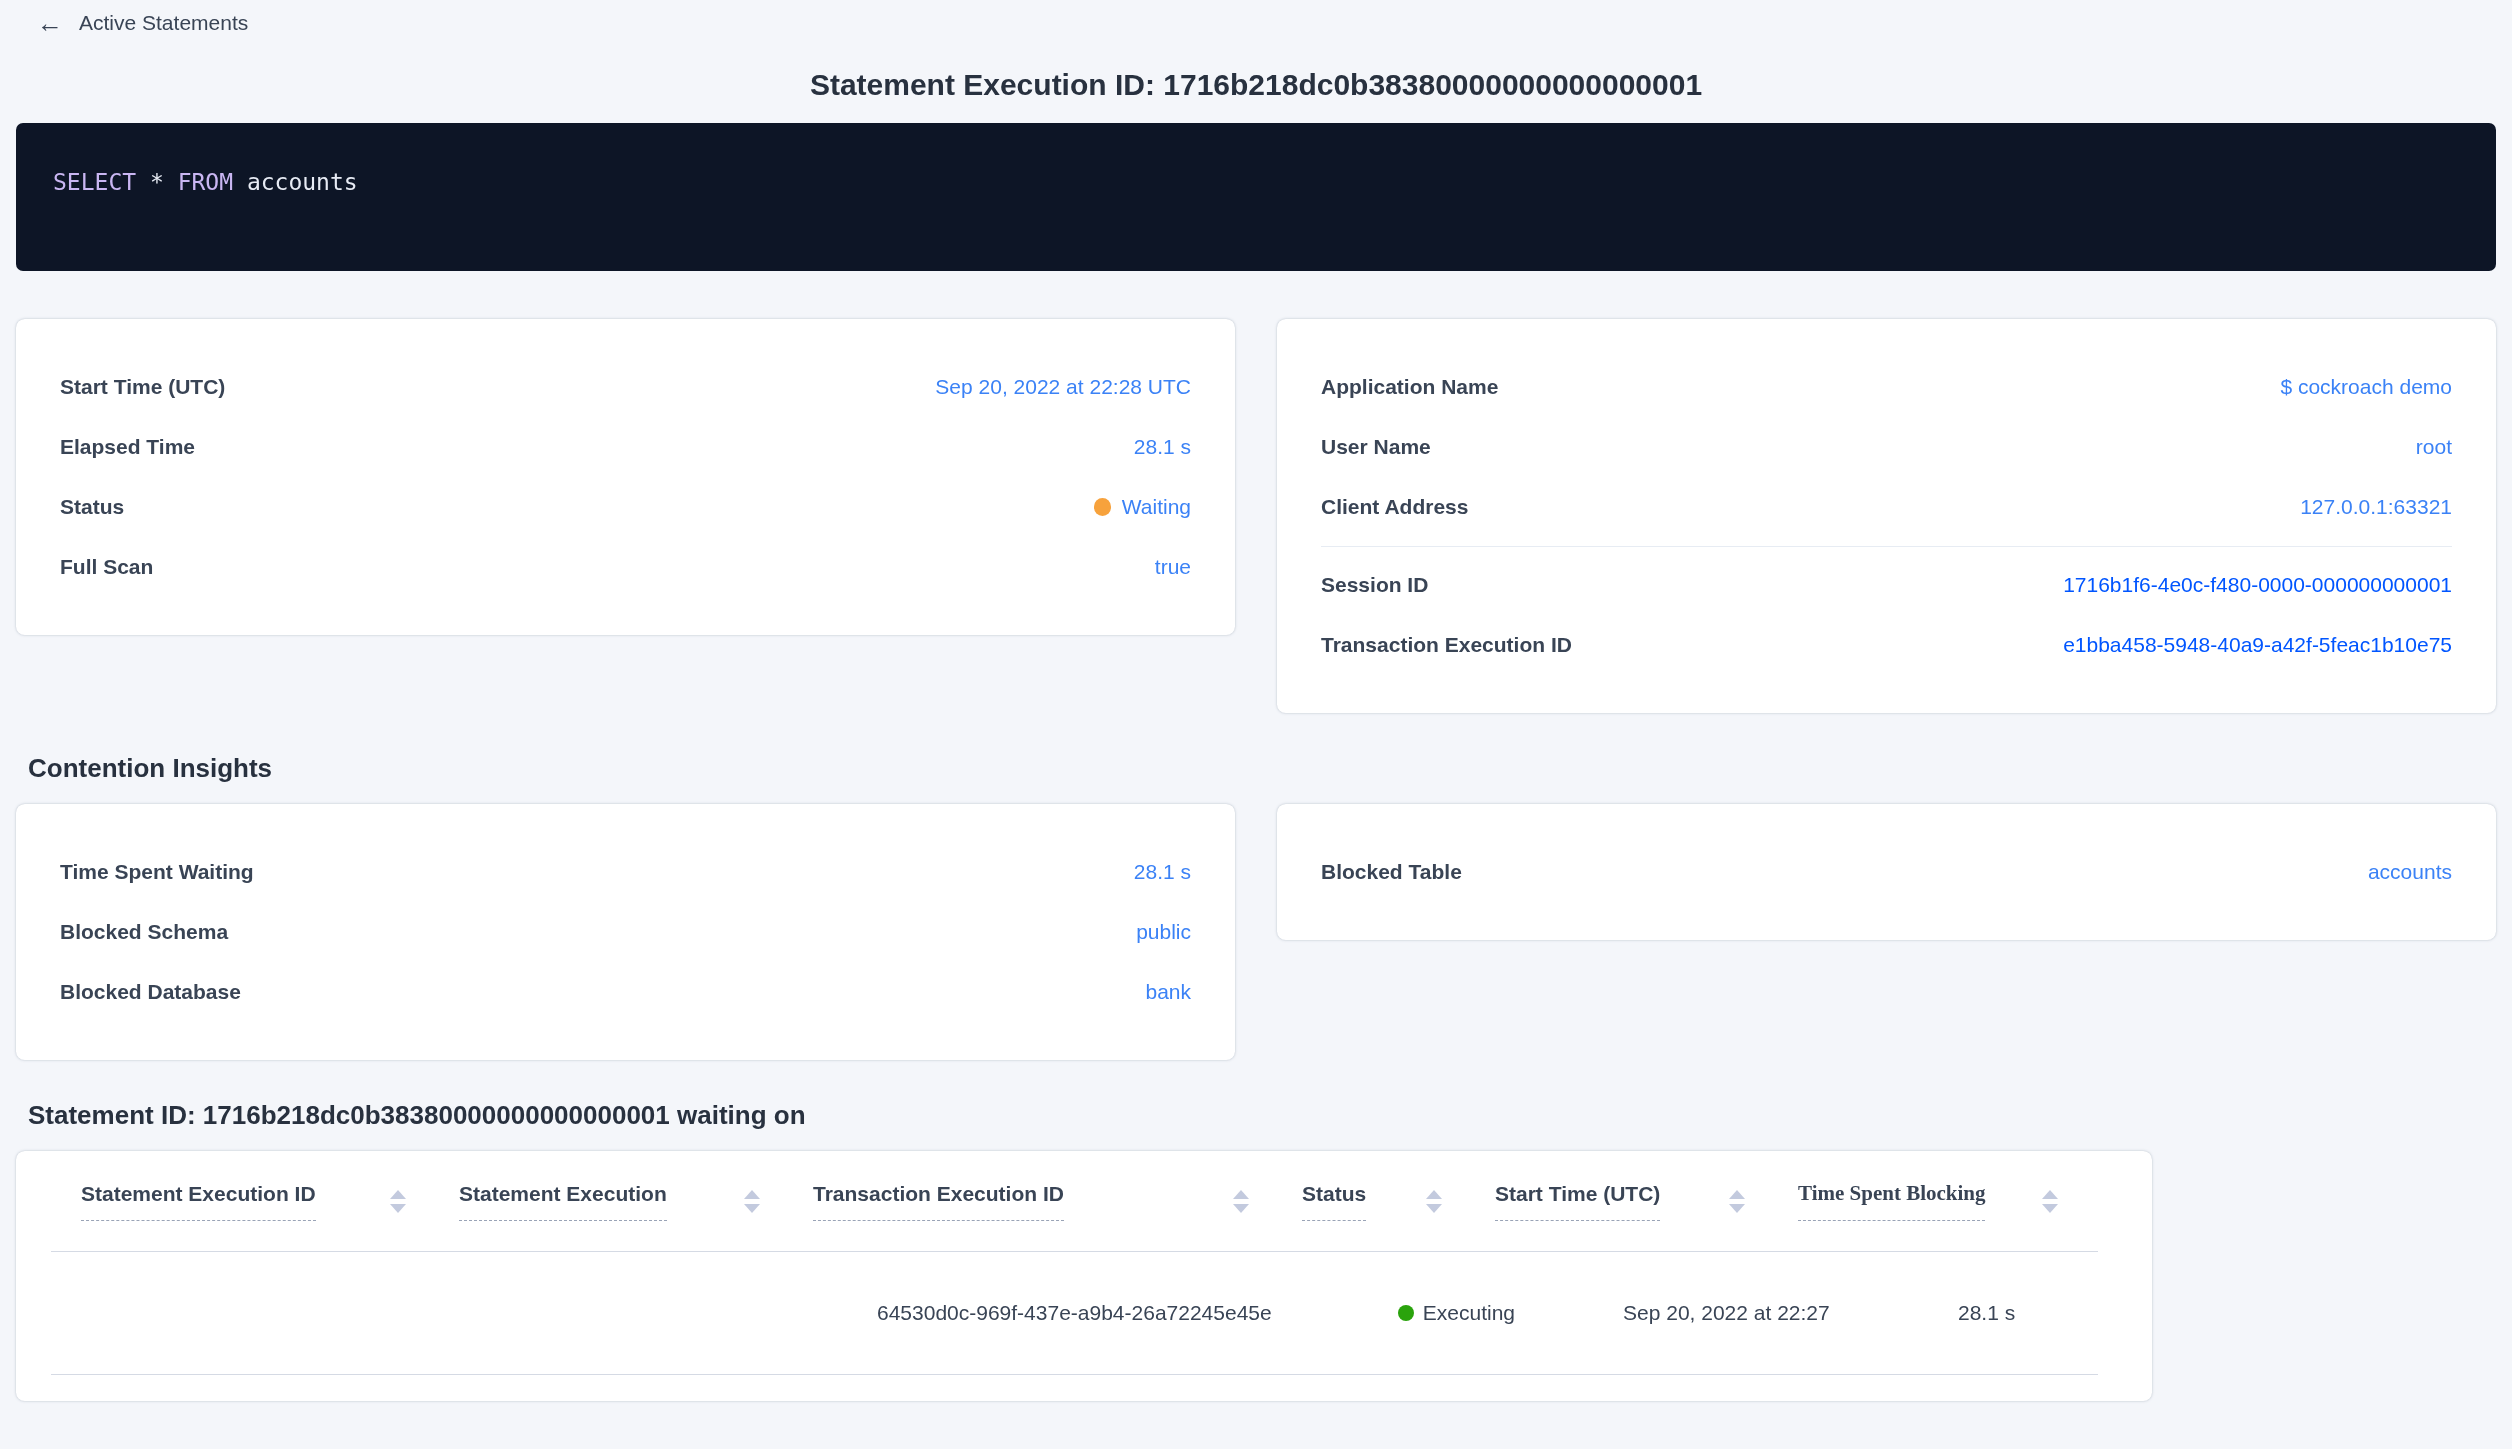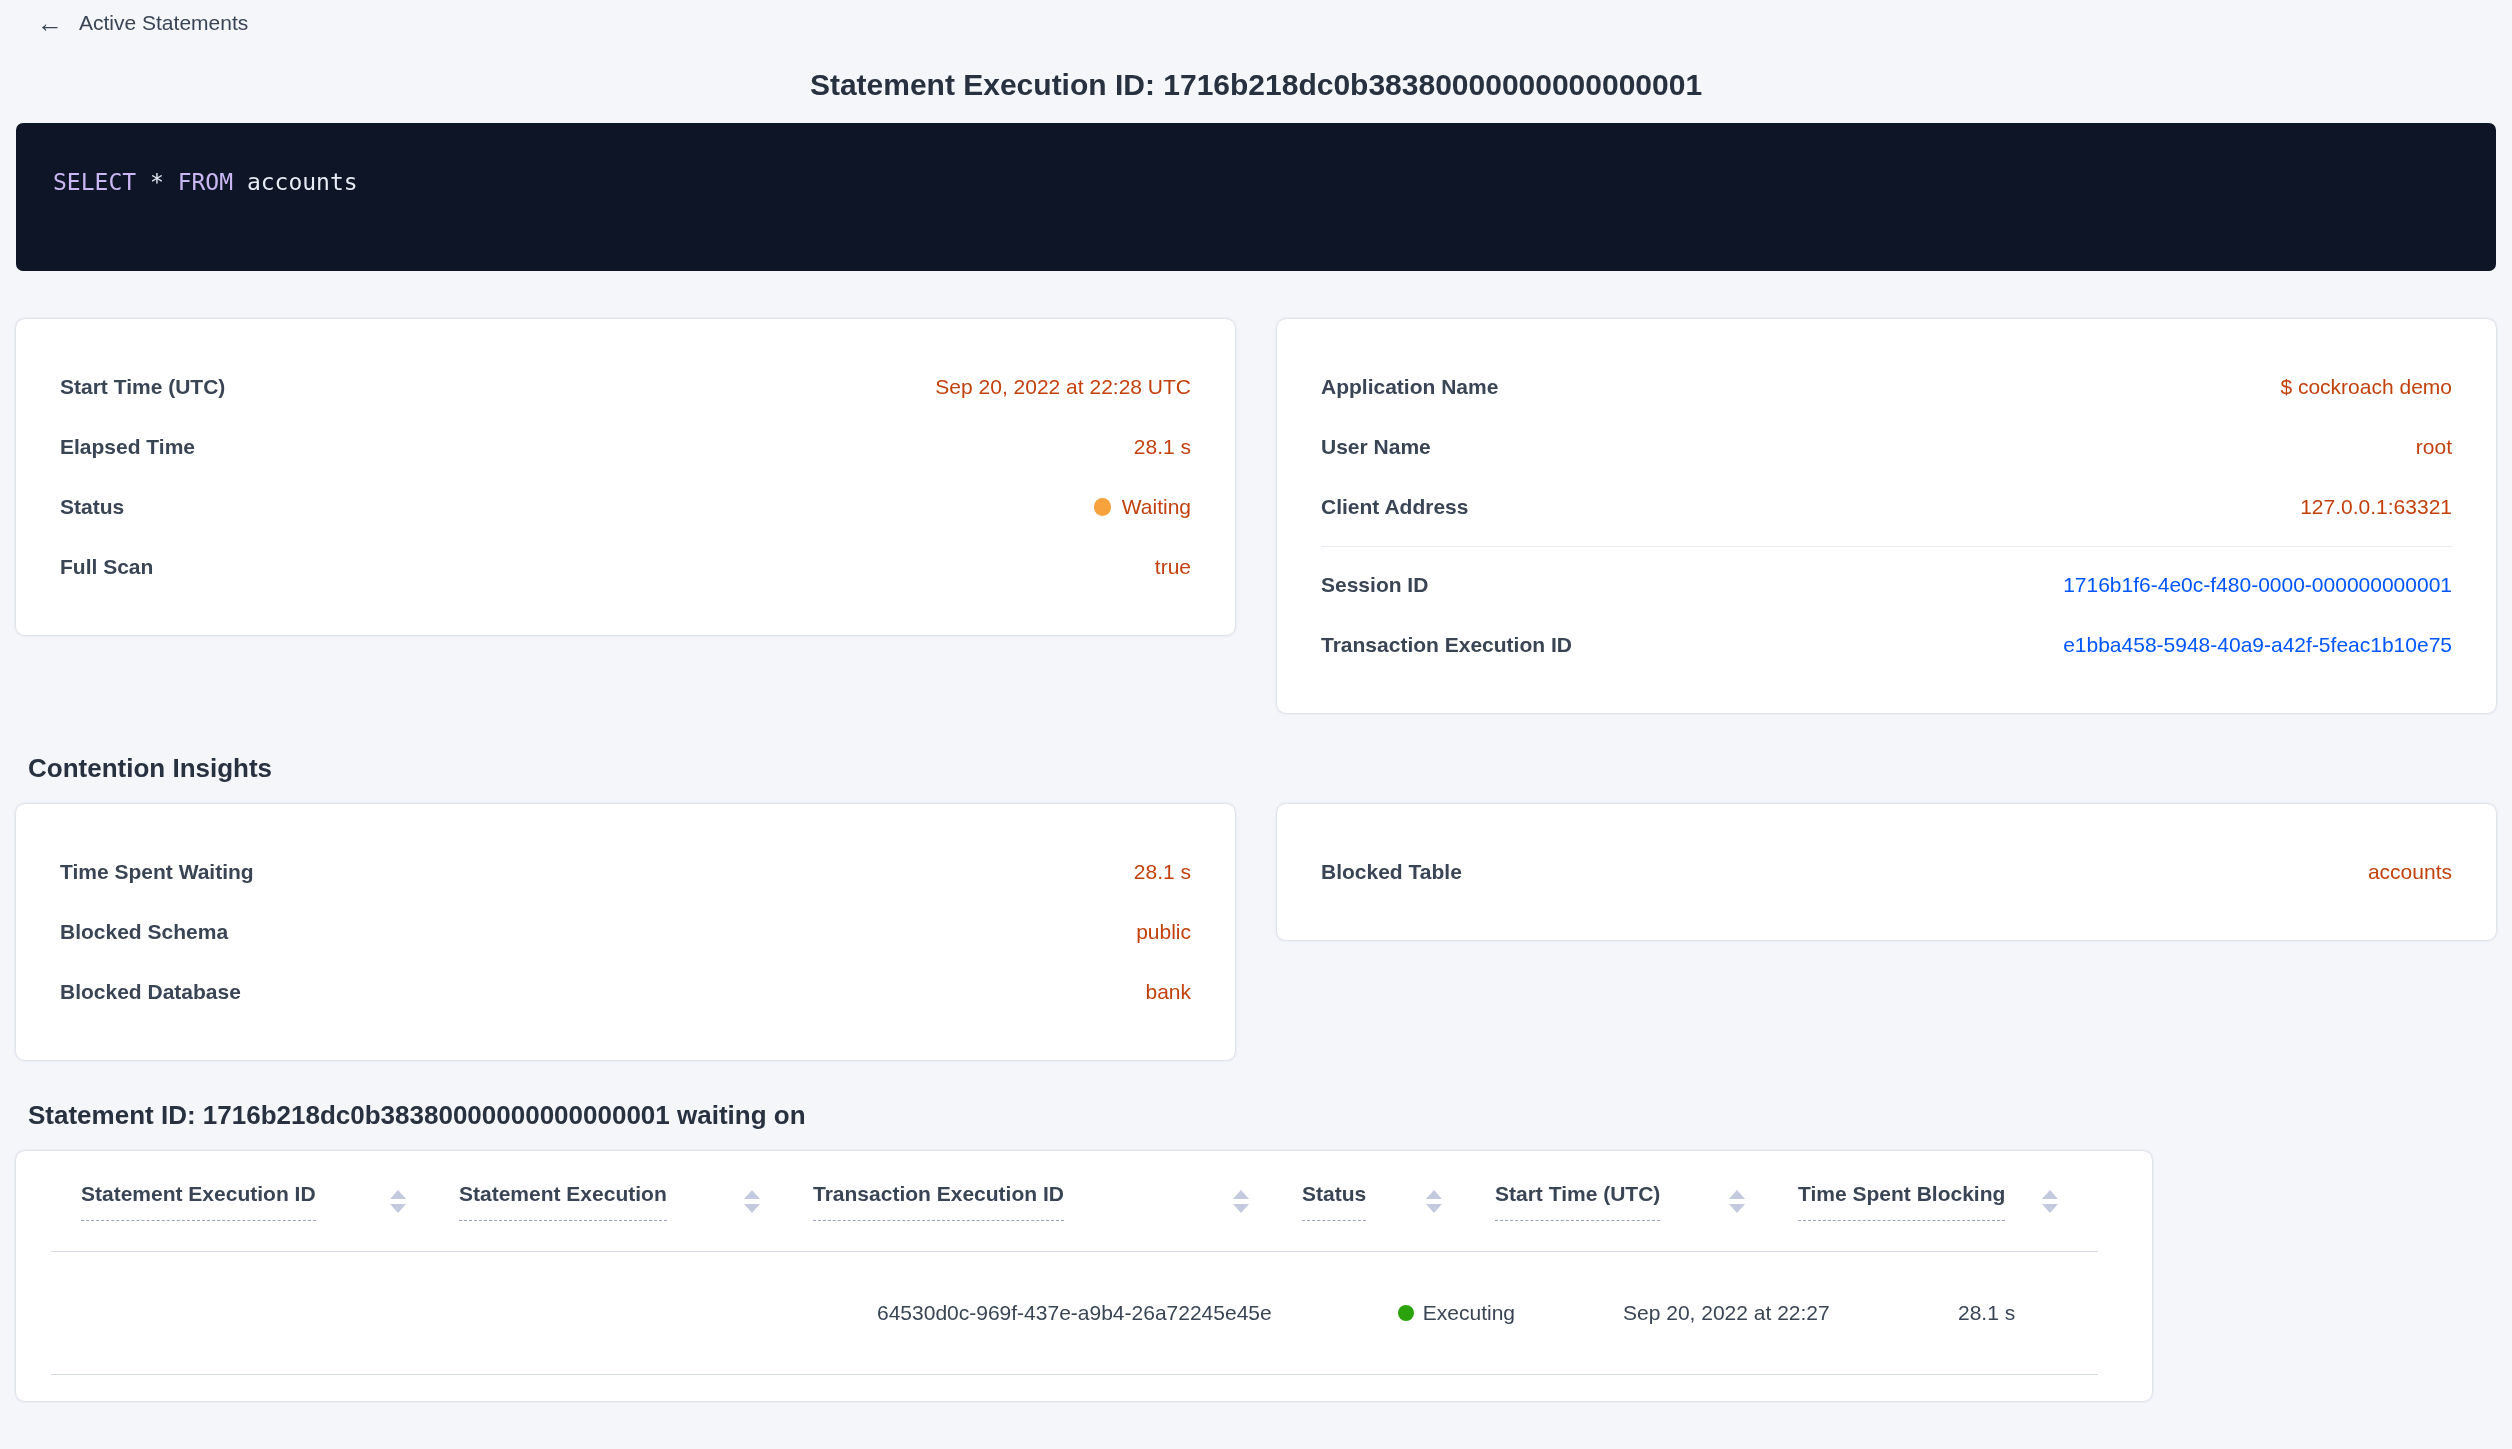--- a/index.html
+++ b/index.html
@@ -49,21 +49,21 @@
   .card {
     background: #ffffff; border-radius: 8.8px;
     box-shadow: 0 0 2.6px rgba(67, 90, 111, 0.35);
     padding: 38px 44px; box-sizing: border-box;
   }
   .info-row {
     display: flex; justify-content: space-between; align-items: center;
     height: 60px; font-size: 21px;
   }
   .info-label { font-weight: 700; color: #394455; }
-  .info-value { color: #c2410c; text-align: right; }
+  .info-value { color: #3b82f6; text-align: right; }
   .divider { border-top: 1.8px solid #e7ecf3; margin: 8.8px 0; }
   .link { color: #0055ff; cursor: pointer; text-decoration: none; }
 
   .status-dot {
     display: inline-block; width: 17.6px; height: 17.6px; border-radius: 50%;
     margin-right: 10.5px; vertical-align: -1.8px;
   }
   .dot-waiting   { background: #f7a23c; }
   .dot-executing { background: #2aa30c; width: 16px; height: 16px; margin-right: 8.8px; vertical-align: -0.9px; }
 
@@ -85,21 +85,21 @@
     grid-template-columns: 378px 354px 489px 193px 303px 1fr;
     padding-left: 30px;
     align-items: center;
   }
   .thead { height: 100px; border-bottom: 1.8px solid #d5dae4; }
   .th {
     display: flex; align-items: center; justify-content: space-between;
     padding-right: 53px; font-size: 21px; font-weight: 700; color: #394455;
     cursor: pointer;
   }
-  .th:last-child { padding-right: 40px; }
+  .th:last-child { padding-right: 40px; font-family: Liberation Serif, serif; }
   .th-label {
     padding-bottom: 14px;
     border-bottom: 1.8px dashed #99a3b6;
   }
   .sort-icon { display: flex; flex-direction: column; gap: 5.3px; align-items: center; }
   .tri-up {
     width: 0; height: 0;
     border-left: 8px solid transparent; border-right: 8px solid transparent;
     border-bottom: 9.7px solid #c3cade;
   }

